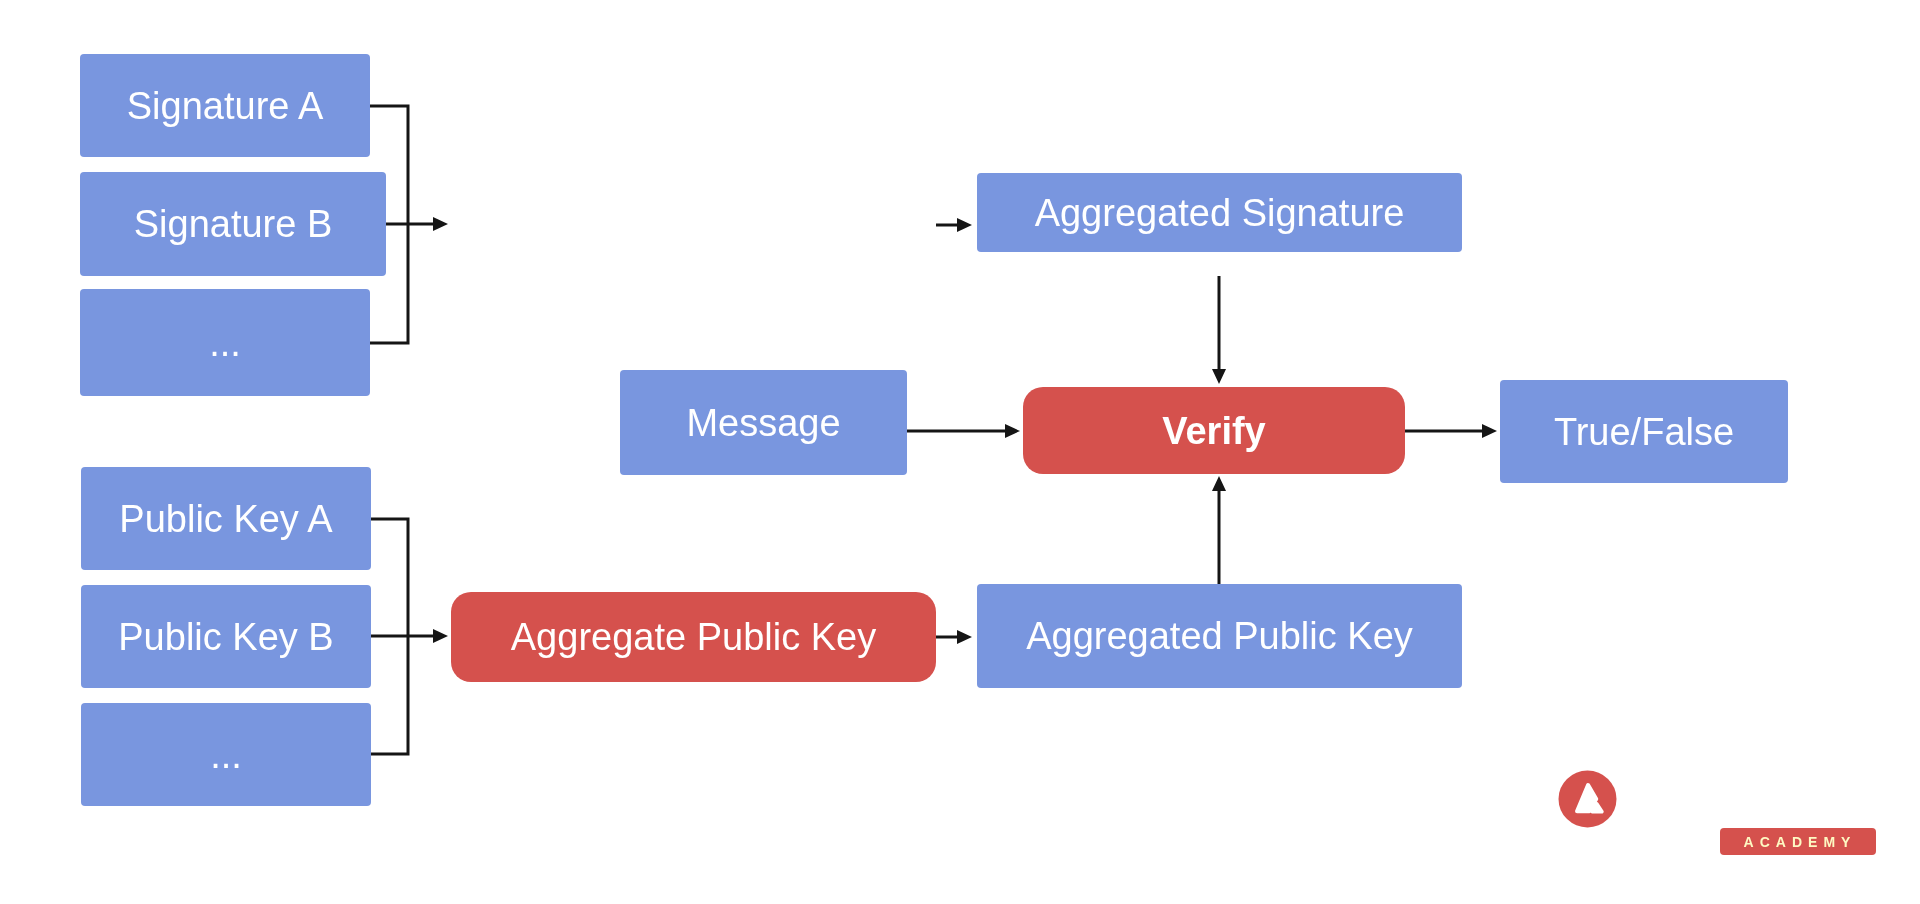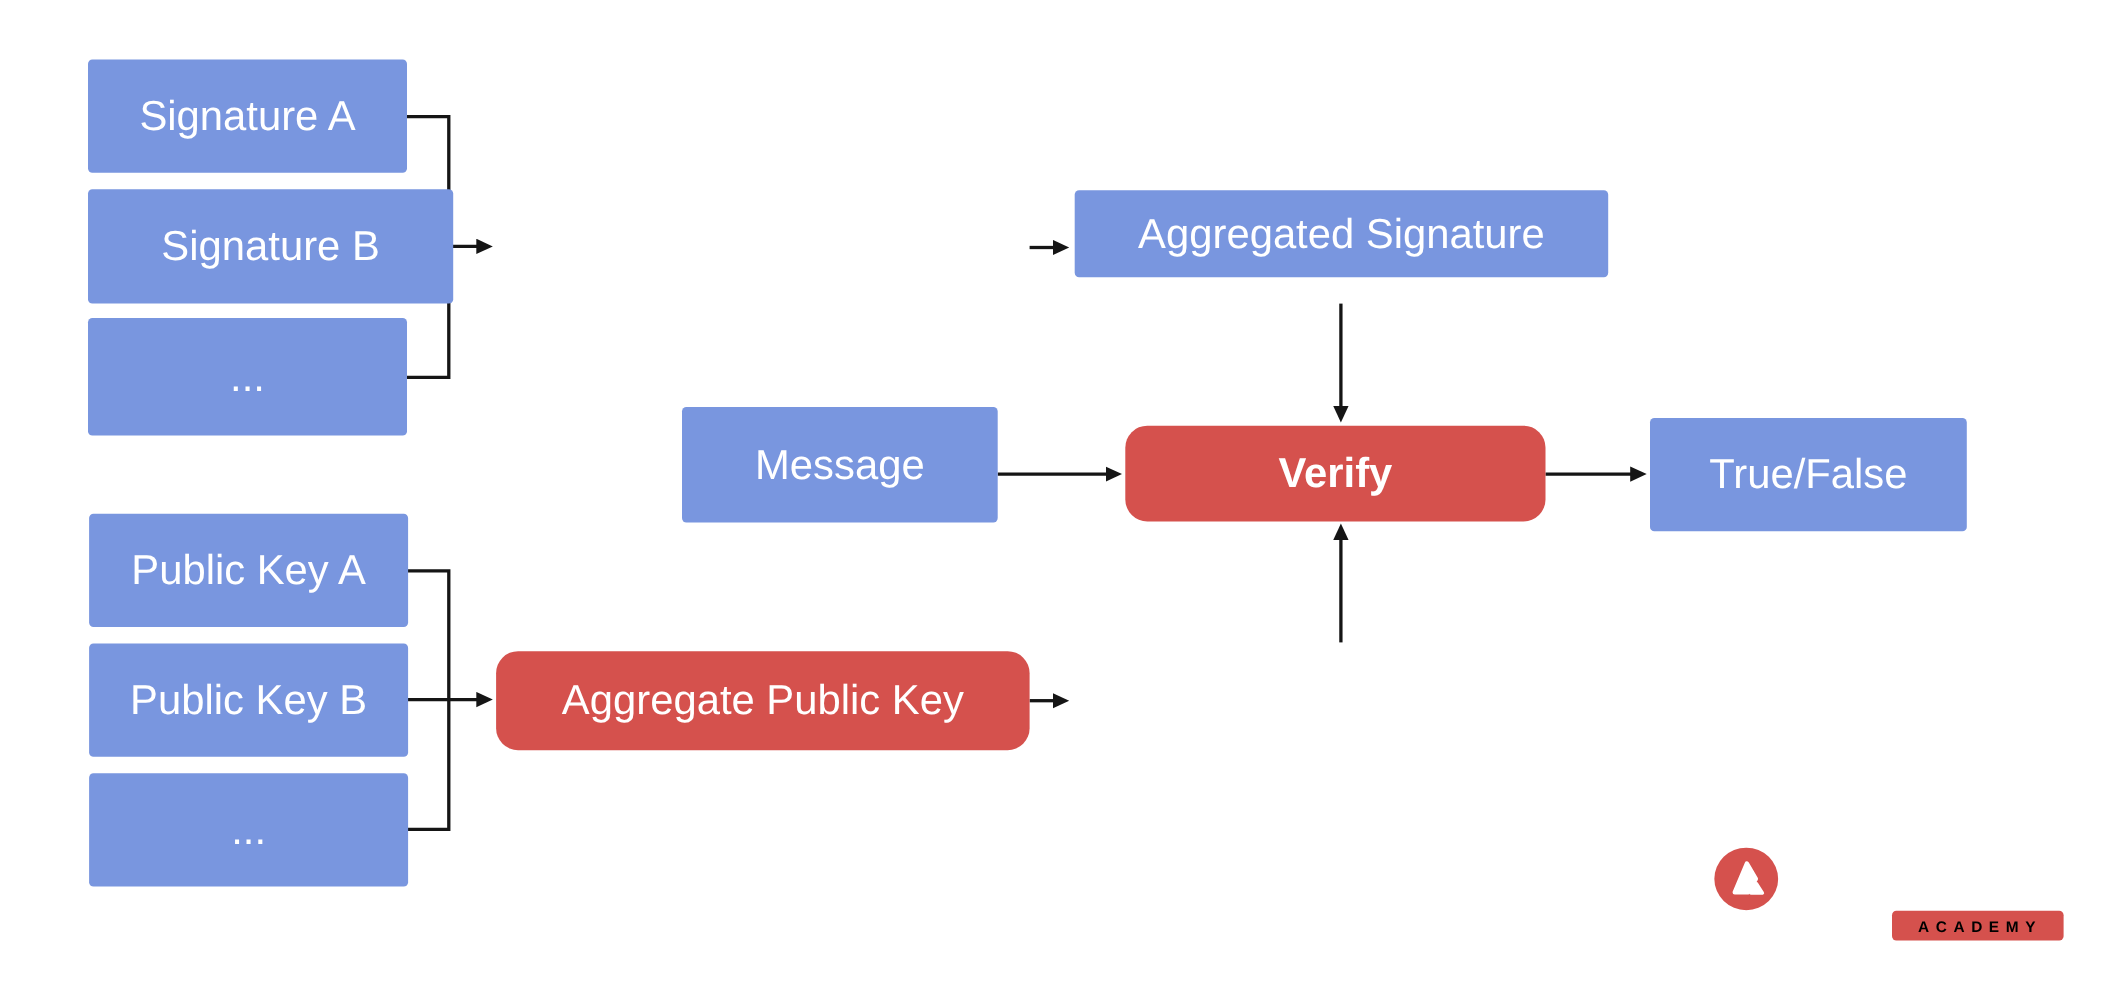--- a/index.html
+++ b/index.html
@@ -28,21 +28,21 @@
     line-height:1;
     border-radius:4px;
     text-align:center;
   }
   .node.blue{background:var(--input-box);}
   .node.red{background:var(--action-box);border-radius:20px;}
   .node.bold span{font-weight:bold;}
 
   
   #node-signature-a{left:80px;top:54px;width:290px;height:103px;}
-  #node-signature-b{left:80px;top:172px;width:332px;height:104px;text-align:center;}
+  #node-signature-b{left:80px;top:172px;width:306px;height:104px;text-align:center;}
   #node-signature-more{left:80px;top:289px;width:290px;height:107px;}
   #node-aggregate-signature{left:451px;top:181px;width:485px;height:88px;}
   #node-aggregated-signature{left:977px;top:173px;width:485px;height:79px;}
   #node-message{left:620px;top:370px;width:287px;height:105px;}
   #node-verify{left:1023px;top:387px;width:382px;height:87px;}
   #node-true-false{left:1500px;top:380px;width:288px;height:103px;}
   #node-public-key-a{left:81px;top:467px;width:290px;height:103px;}
   #node-public-key-b{left:81px;top:585px;width:290px;height:103px;}
   #node-public-key-more{left:81px;top:703px;width:290px;height:103px;}
   #node-aggregate-public-key{left:451px;top:592px;width:485px;height:90px;}
@@ -55,21 +55,21 @@
     position:absolute;left:76px;top:13px;
     color:var(--logo-red);
     font-size:34px;font-weight:700;letter-spacing:4px;
     white-space:nowrap;
   }
   #logo-badge{
     position:absolute;left:162px;top:58px;
     width:156px;height:27px;
     background:var(--logo-red);
     border-radius:4px;
-    color:#000000;
+    color:#fef9c3;
     font-size:14px;font-weight:700;letter-spacing:6px;
     display:flex;align-items:center;justify-content:center;
     padding-left:4px; 
     box-sizing:border-box;
     white-space:nowrap;
   }
 </style>
 </head>
 <body>
 
@@ -121,20 +121,23 @@
   </div>
   <div class="node blue" id="node-public-key-b">
     <span>Public Key B</span>
   </div>
   <div class="node blue" id="node-public-key-more">
     <span>...</span>
   </div>
   <div class="node red" id="node-aggregate-public-key">
     <span>Aggregate Public Key</span>
   </div>
+  <div class="node blue" id="node-aggregated-public-key">
+    <span>Aggregated Public Key</span>
+  </div>
 
   <div id="logo">
     <svg id="logo-mark" viewBox="0 0 100 100" xmlns="http://www.w3.org/2000/svg">
       <ellipse cx="50" cy="50" rx="50" ry="49" fill="#d5514d"></ellipse>
       <path d="M51 26 L65 50 L53 71 L32 71 Z" fill="#ffffff" stroke="#ffffff" stroke-width="7" stroke-linejoin="round"></path>
       <path d="M66 58 L75 72 L58 72 Z" fill="#ffffff" stroke="#ffffff" stroke-width="6" stroke-linejoin="round"></path>
     </svg>
     <div id="logo-badge">ACADEMY</div>
   </div>
 

